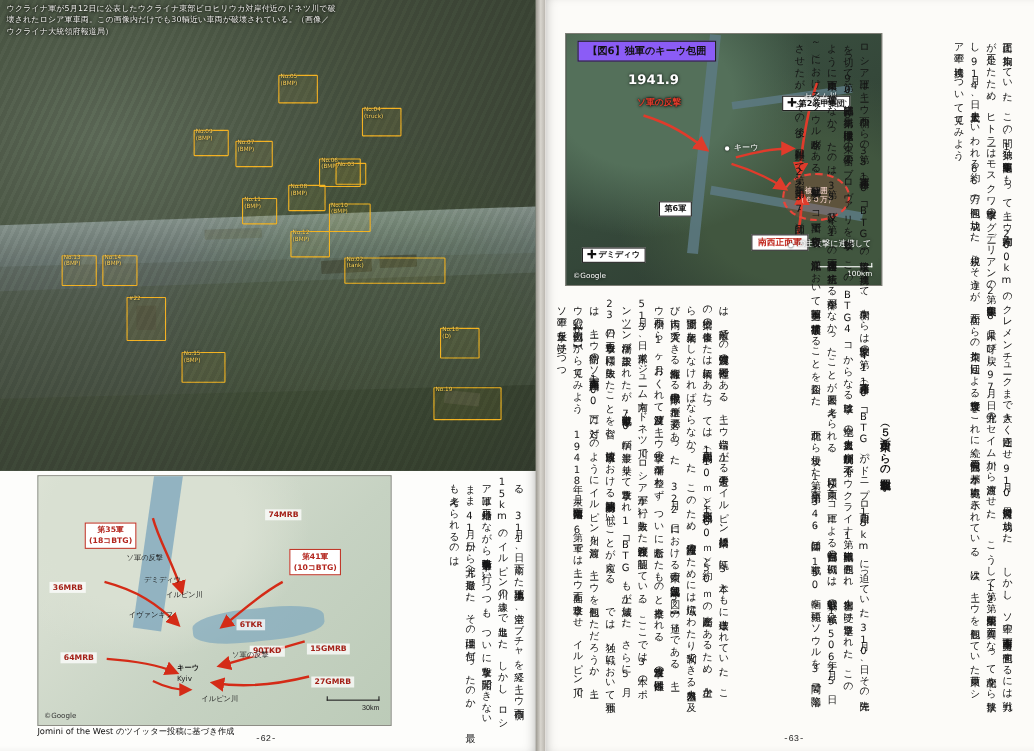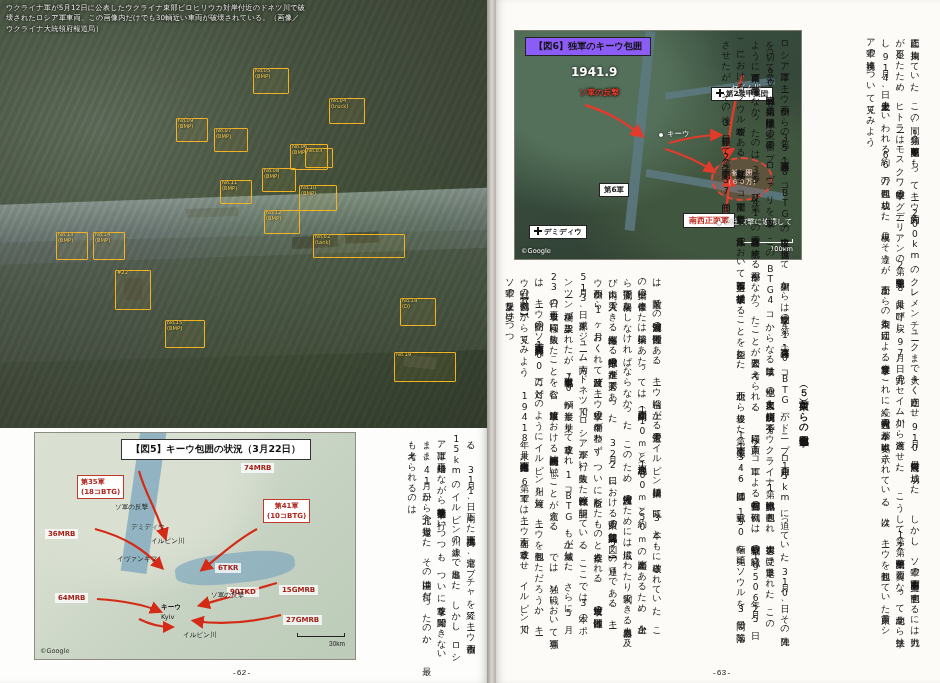--- a/index.html
+++ b/index.html
@@ -316,23 +316,22 @@
         </defs>
         <path d="M104,38 C110,60 122,78 130,104" stroke="#d42b17" stroke-width="2.2" fill="none" marker-end="url(#ah)"></path>
         <path d="M60,96 C90,104 108,116 126,134" stroke="#d42b17" stroke-width="2.2" fill="none" marker-end="url(#ah)"></path>
         <path d="M62,166 C90,168 110,172 124,178" stroke="#d42b17" stroke-width="2.2" fill="none" marker-end="url(#ah)"></path>
         <path d="M222,96 C200,108 186,122 168,136" stroke="#d42b17" stroke-width="2.2" fill="none" marker-end="url(#ah)"></path>
         <path d="M242,150 C214,158 188,166 166,172" stroke="#d42b17" stroke-width="2.2" fill="none" marker-end="url(#ah)"></path>
         <path d="M246,182 C214,190 186,192 160,188" stroke="#d42b17" stroke-width="2.2" fill="none" marker-end="url(#ah)"></path>
         <path d="M104,186 C116,192 126,194 136,194" stroke="#d42b17" stroke-width="2" fill="none" marker-end="url(#ah)"></path>
       </svg>
 
-      <div class="title">【図5】キーウ包囲の状況（3月22日）</div>
-
-      <div class="unit" style="left:42px;top:42px;text-align:left;white-space:pre-line">第35軍
+
+      <div class="unit" style="left:42px;top:42px;text-align:center;white-space:pre-line">第35軍
 (18コBTG)</div>
       <div class="unit" style="left:228px;top:66px;text-align:center;white-space:pre-line">第41軍
 (10コBTG)</div>
       <div class="unit plain" style="left:206px;top:30px">74MRB</div>
       <div class="unit plain" style="left:10px;top:96px">36MRB</div>
       <div class="unit plain" style="left:20px;top:160px">64MRB</div>
       <div class="unit plain" style="left:180px;top:130px">6TKR</div>
       <div class="unit plain" style="left:192px;top:154px">90TKD</div>
       <div class="unit plain" style="left:244px;top:152px">15GMRB</div>
       <div class="unit plain" style="left:248px;top:182px">27GMRB</div>
@@ -344,20 +343,21 @@
       <div class="label" style="left:176px;top:158px">ソ軍の反撃</div>
       <div class="label" style="left:126px;top:170px;font-weight:bold">キーウ</div>
       <div class="label" style="left:126px;top:180px">Kyiv</div>
       <div class="label" style="left:148px;top:198px">イルピン川</div>
 
       <div class="scalebar"></div>
       <div class="scale">30km</div>
       <div class="google">©Google</div>
     </div>
 
+    <div class="fig5cap">Jomini of the West のツイッター投稿に基づき作成</div>
 
     <div class="left-col vtext">る。
 3月11日、南下した地上軍主力は、空港、ブチャを経てキーウ市西側15kmのイルピン川の線まで進出した。しかし、ロシア軍は再補給しながら攻撃準備射撃を行いつつも、ついに攻撃を開始できないまま、4月1日から北方へ撤退した。その理由は何だったのか。
 最も考えられるのは</div>
 
     <div class="pageno" style="left:232px;top:668px">-62-</div>
   </div>
 
   <div class="gutter"></div>
 

